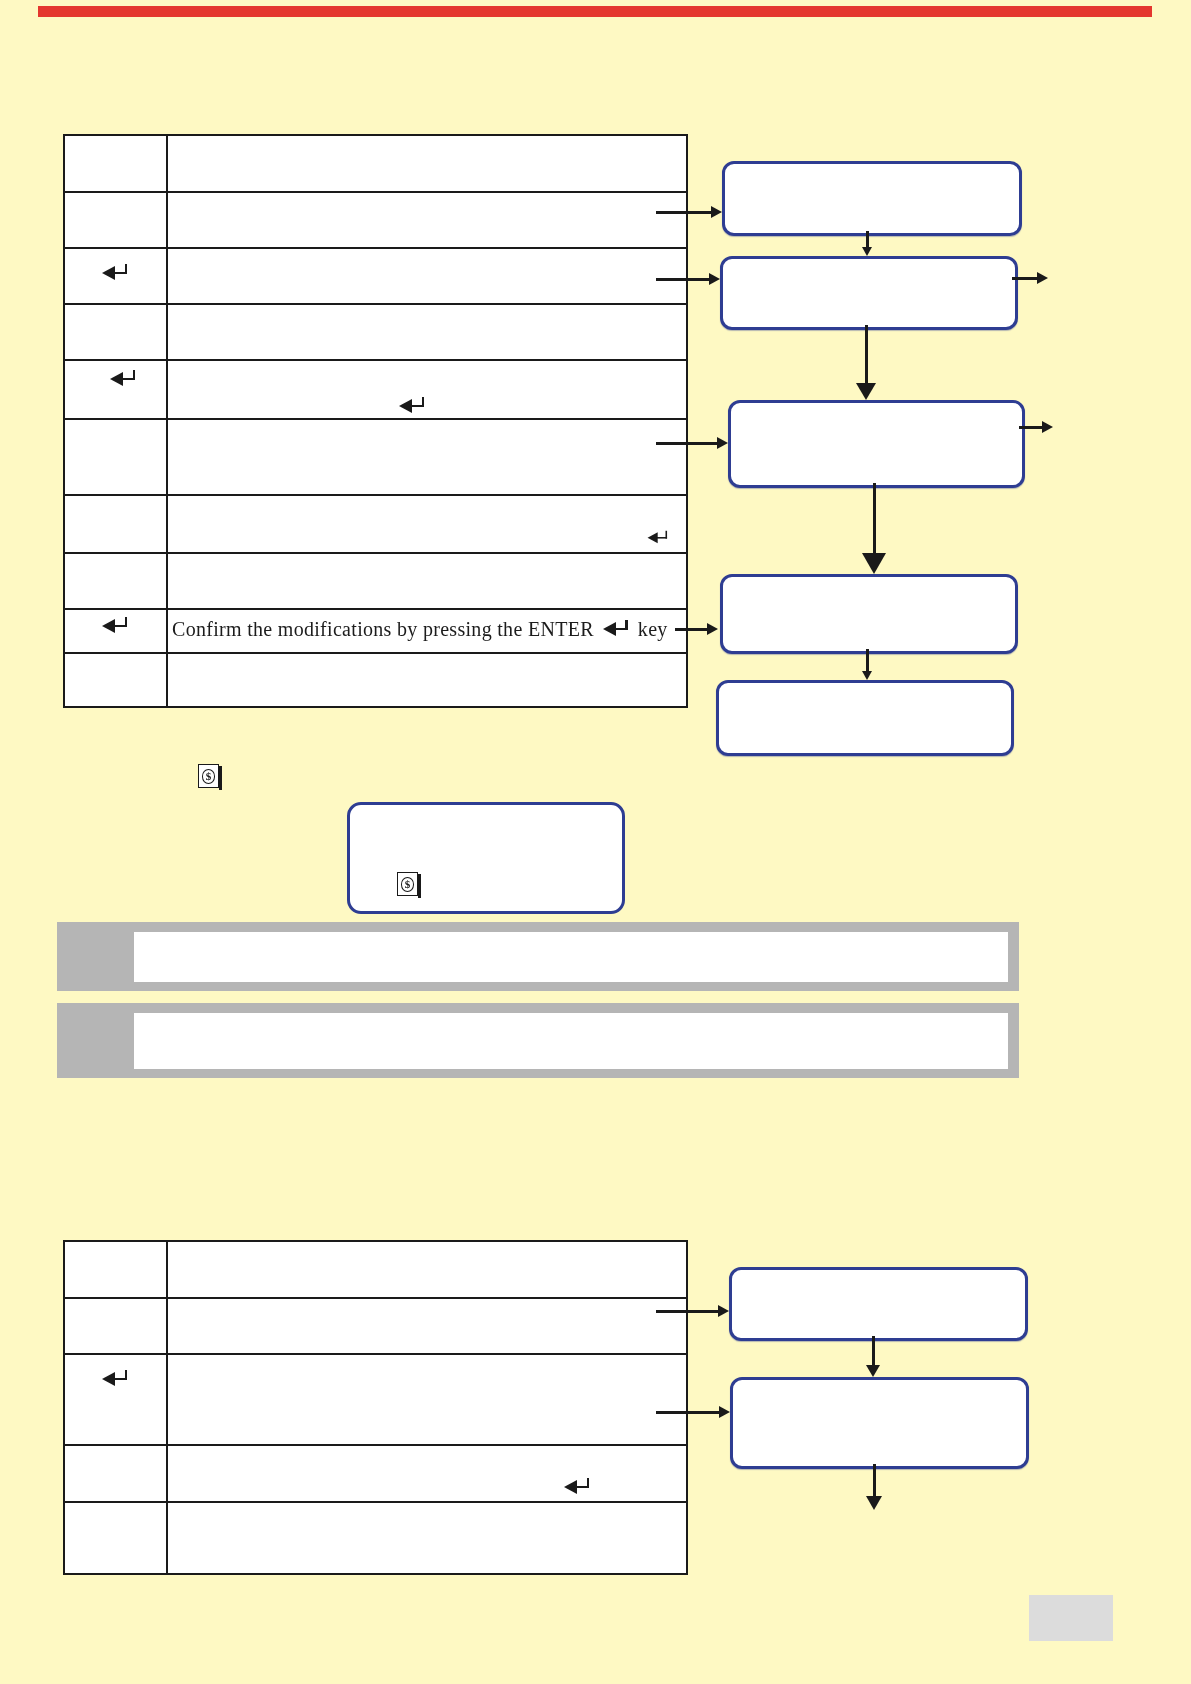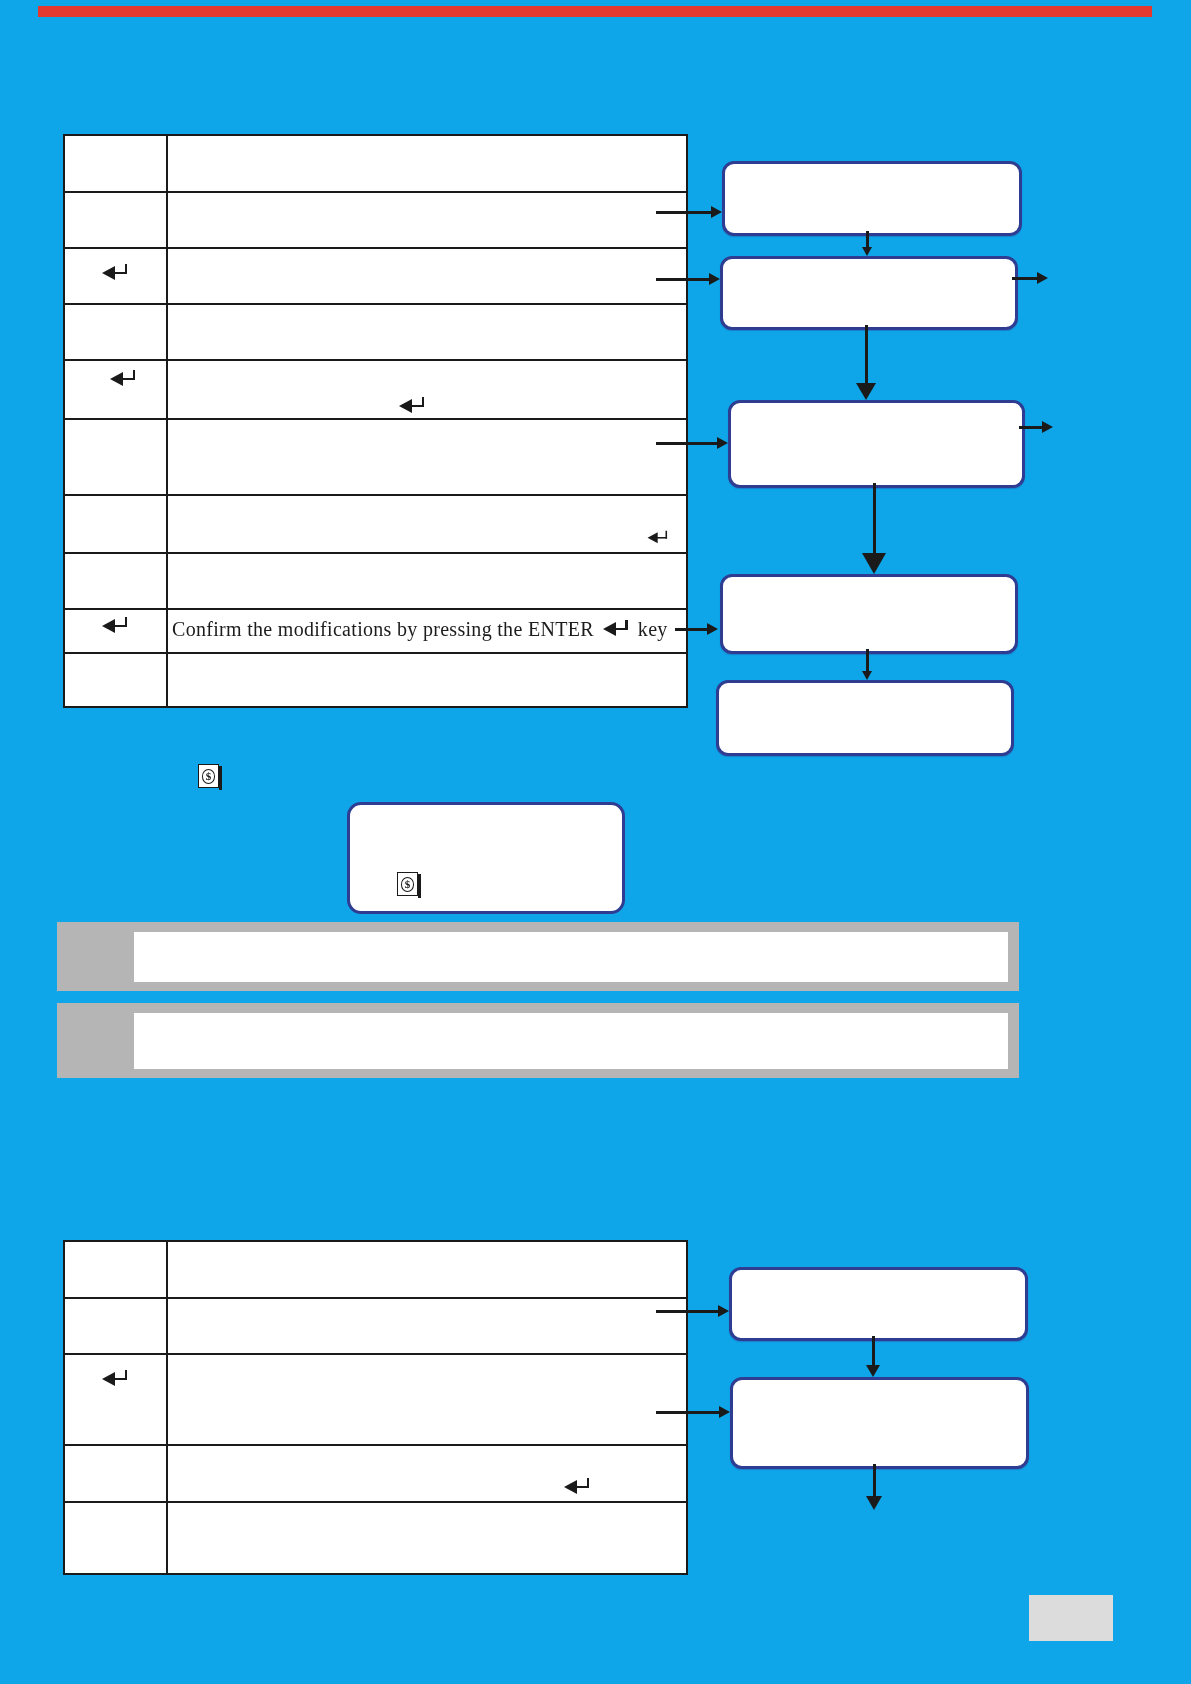--- a/index.html
+++ b/index.html
@@ -1,16 +1,16 @@
 <!DOCTYPE html>
 <html><head>
 <meta charset="utf-8">
 <style>
   html,body{margin:0;padding:0;background:#ffffff;}
-  .page{position:relative;width:1191px;height:1684px;background:#0ea5e9;overflow:hidden;
+  .page{position:relative;width:1191px;height:1684px;background:#fef9c3;overflow:hidden;
         font-family:"Liberation Serif", serif;}
   
   .tbl{position:absolute;border:2px solid #1a1a1a;background:#fff;}
   .hl{position:absolute;left:0;right:0;height:2px;background:#1a1a1a;}
   .vl{position:absolute;top:0;bottom:0;width:2px;background:#1a1a1a;}
   
   .fbox{position:absolute;border:3px solid #2e3d92;border-radius:12px;background:#fff;
         box-shadow:0 1px 1px rgba(46,61,146,.35);}
   .rbox{position:absolute;border:3px solid #2e3d92;border-radius:14px;background:#fff;}
   

